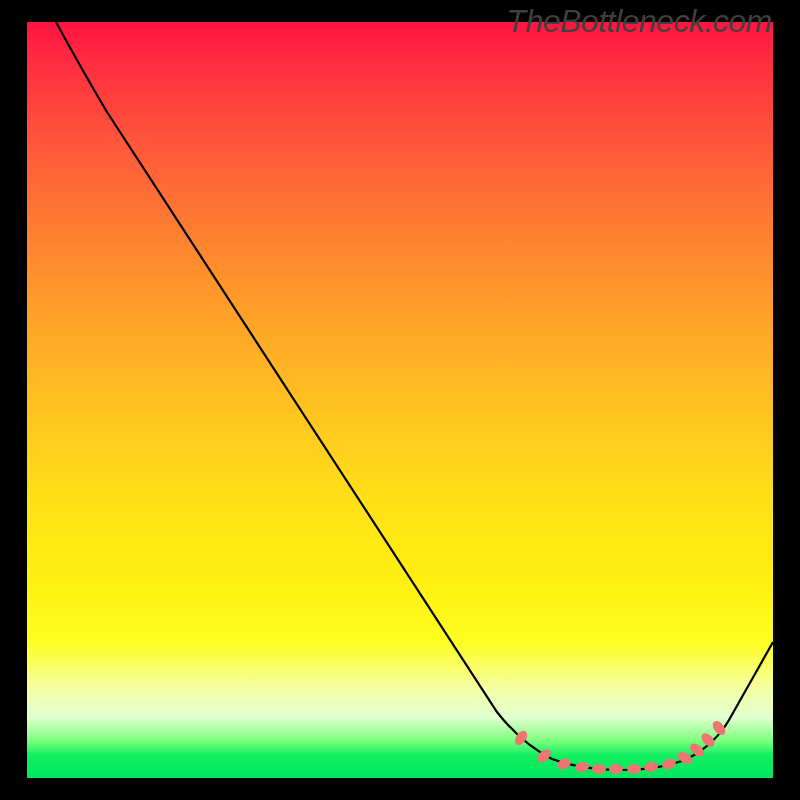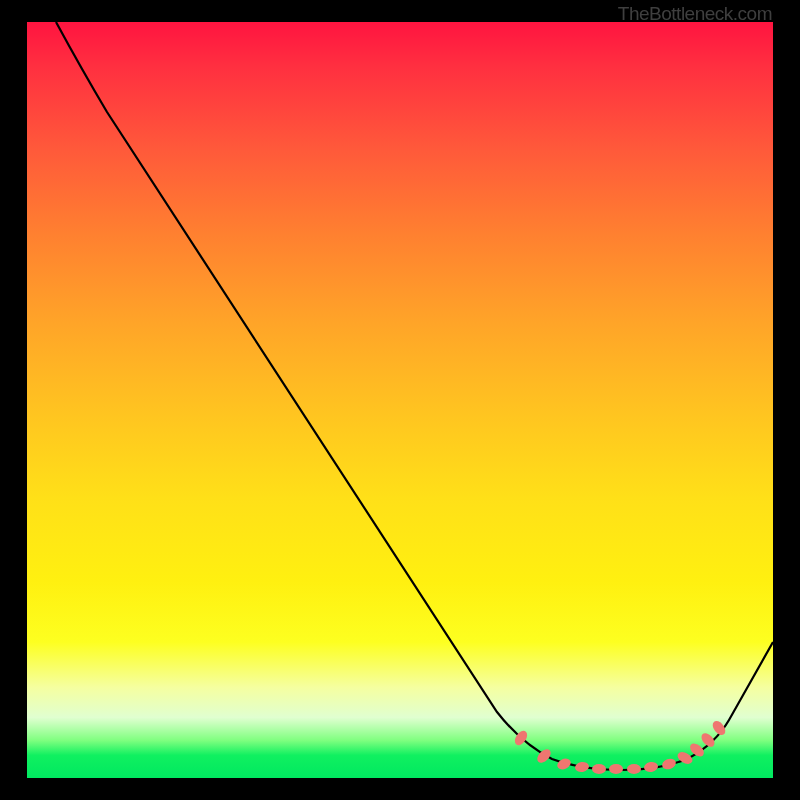--- a/index.html
+++ b/index.html
@@ -36,24 +36,25 @@
       #80ff80 95%,
       #10f060 97%,
       #00e860 100%
     );
   }
   .watermark {
     position: absolute;
     top: 3px;
     right: 28px;
     font-family: Arial, Helvetica, sans-serif;
-    font-size: 19px;
+    font-size: 32px;
     font-weight: 400;
     color: #3f3f3f;
     letter-spacing: -0.5px;
+    font-style: italic;
   }
   svg.curve {
     position: absolute;
     left: 0;
     top: 0;
     width: 746px;
     height: 756px;
   }
 </style>
 </head>

